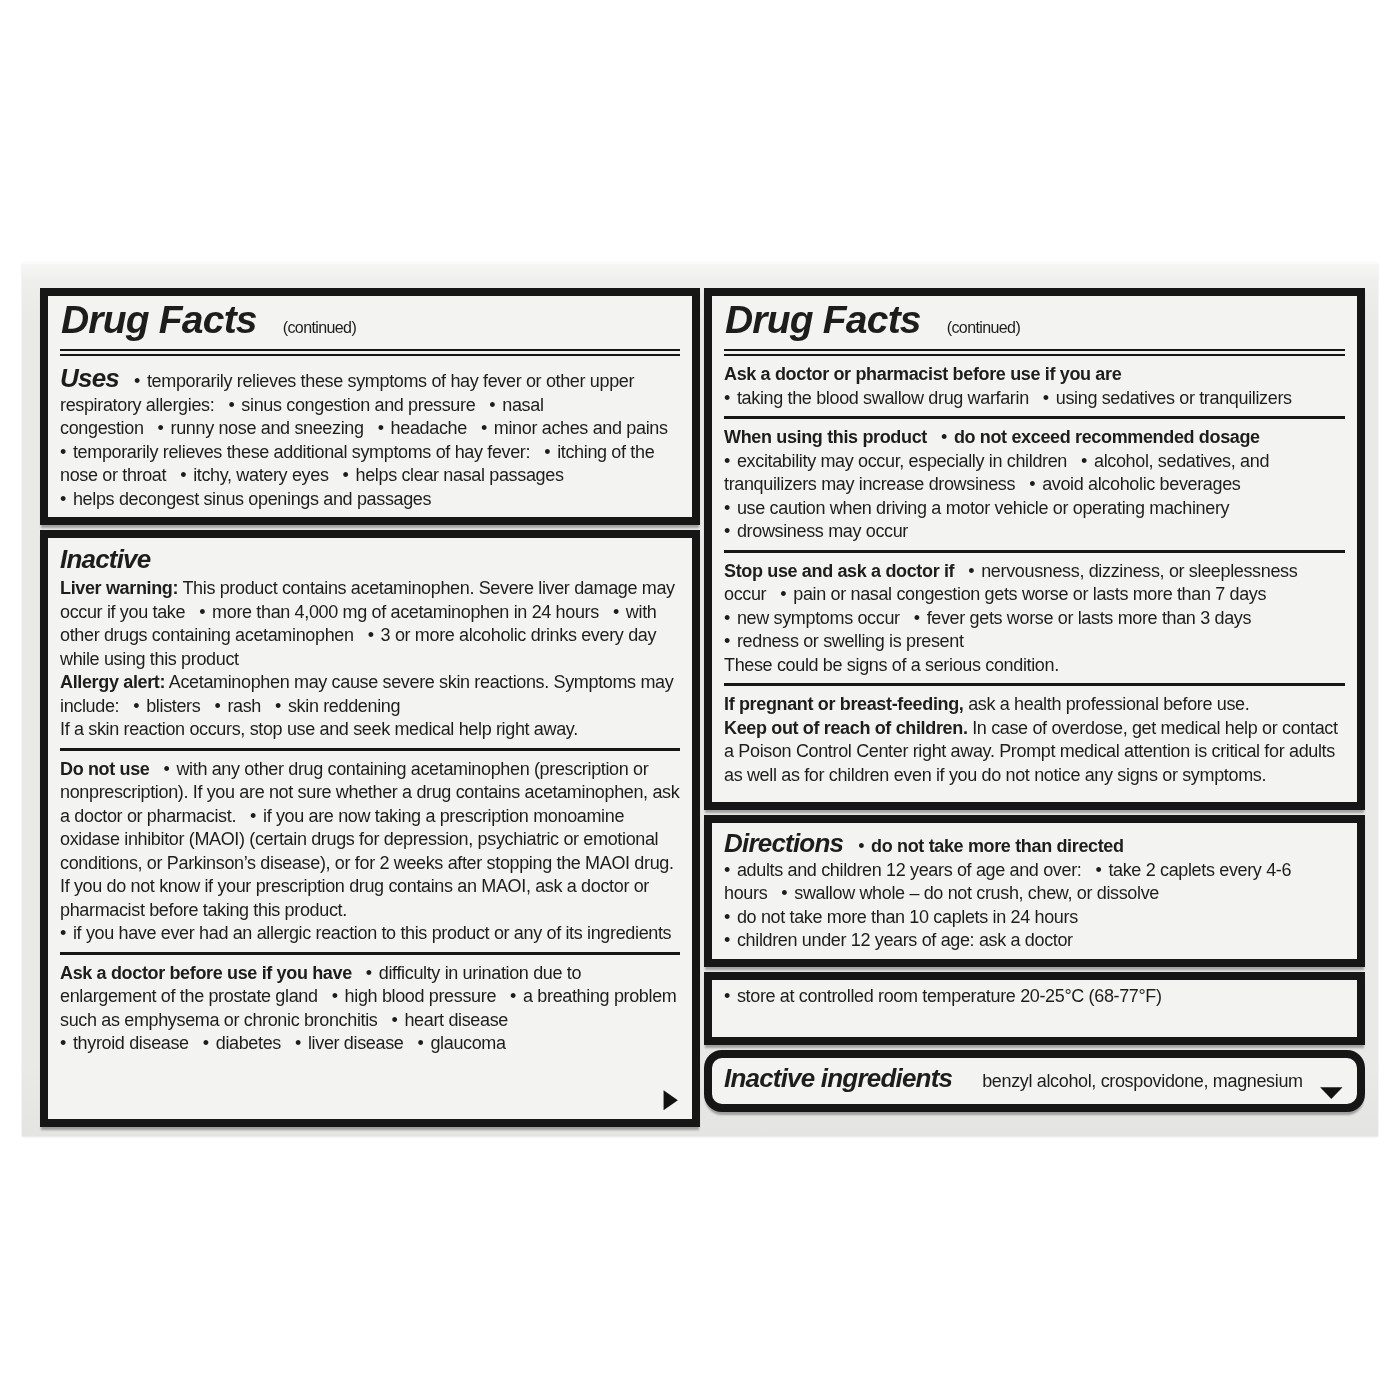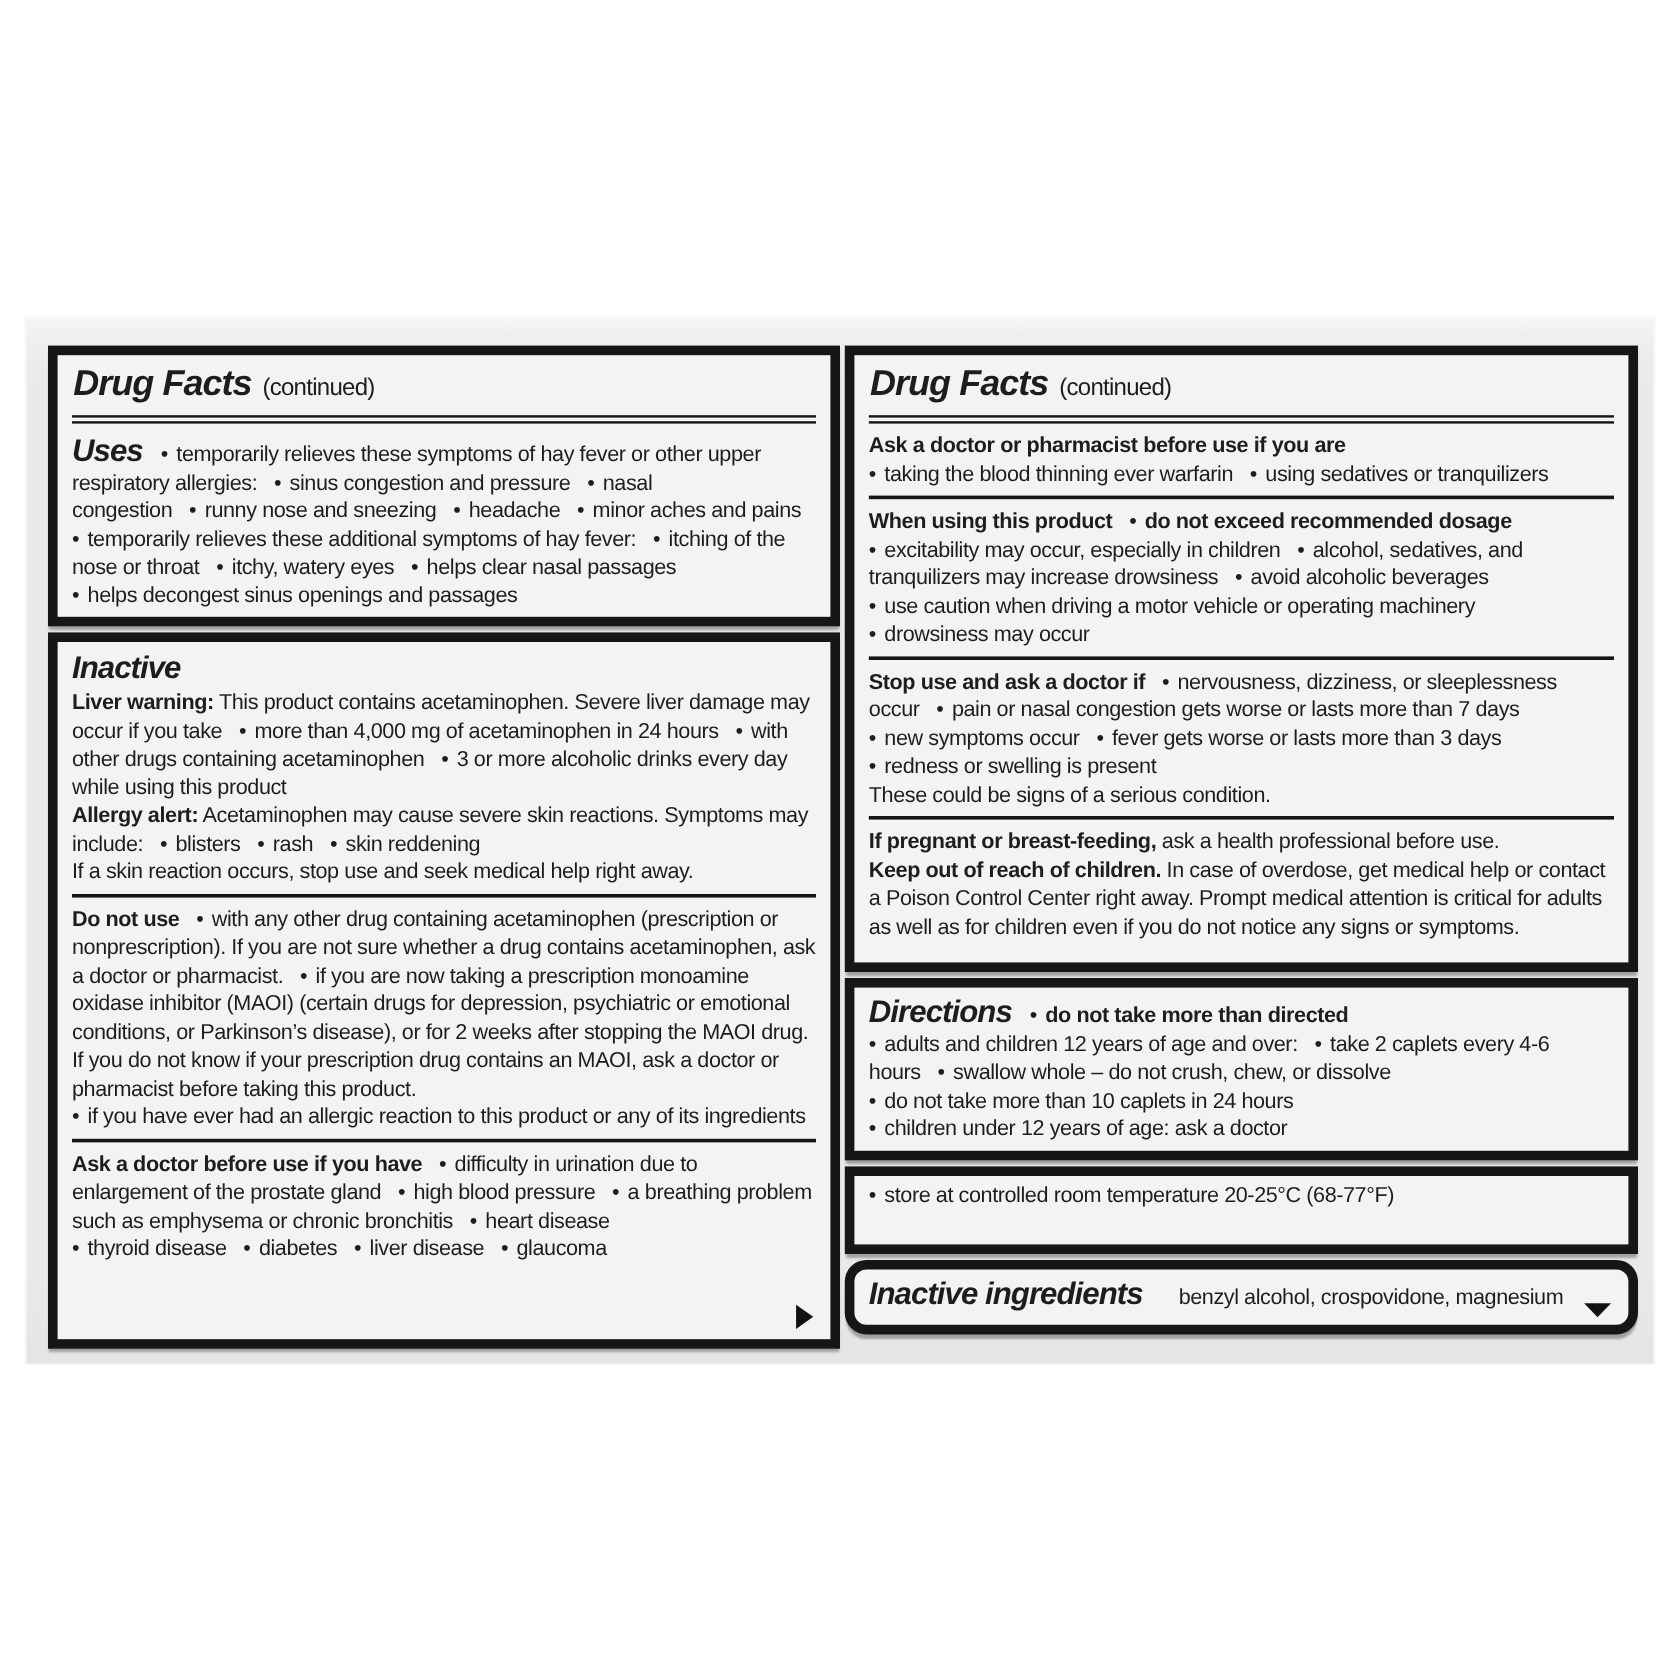--- a/index.html
+++ b/index.html
@@ -28,22 +28,22 @@
     box-shadow:0 4px 2px -1px rgba(30,30,30,0.35);
   }
   .box + .box{margin-top:5px;}
   .box-l1{min-height:219px;}
   .box-l2{min-height:597px;}
   .box-r1{min-height:522px;}
   .box-r2{min-height:146px;}
   .box-r3{min-height:73px;}
   .box-r4{min-height:62px;border-radius:18px;}
   .df-header{padding:2px 0 0 1px;line-height:36px;white-space:nowrap;}
-  .df-title{font-style:italic;font-weight:bold;font-size:30px;letter-spacing:-0.8px;}
-  .df-cont{font-size:20px;margin-left:9px;letter-spacing:-0.6px;}
+  .df-title{font-style:italic;font-weight:bold;font-size:39px;letter-spacing:-0.8px;}
+  .df-cont{font-size:16px;margin-left:26px;letter-spacing:-0.6px;}
   .hdr-rule{border-top:2px solid #161616;border-bottom:2px solid #161616;height:3px;margin:3px 0 6px 0;}
   .rule{border-top:3px solid #161616;margin:6px 0 6px 0;}
   .txt{font-size:18px;line-height:23.5px;letter-spacing:-0.35px;margin:0;padding:1px 0 0 0;}
   .h2{font-style:italic;font-weight:bold;font-size:26px;letter-spacing:-0.8px;padding-right:15px;line-height:30px;}
   .h2.block{display:block;padding:2px 0 2px 0;}
   .h2.gap-wide{padding-right:30px;}
   .b{font-weight:bold;}
   .blt{margin:0 7px 0 14px;}
   .runs .blt:first-child,.blt.fl{margin-left:0;}
   .next-arrow{
@@ -84,21 +84,21 @@
 
 </div>
 
 <div class="col col-right">
 
   <div class="box box-r1">
     <div class="df-header">
       <span class="df-title">Drug Facts</span><span class="df-cont">(continued)</span>
     </div>
     <div class="hdr-rule"></div>
-    <p class="txt runs"><span class="b">Ask a doctor or pharmacist before use if you are</span><br><span class="blt fl">•</span><span>taking the blood thinning ever warfarin</span><span class="blt">•</span><span>using sedatives or tranquilizers</span></p>
+    <p class="txt runs"><span class="b">Ask a doctor or pharmacist before use if you are</span><br><span class="blt fl">•</span><span>taking the blood swallow drug warfarin</span><span class="blt">•</span><span>using sedatives or tranquilizers</span></p>
     <div class="rule"></div>
     <p class="txt runs"><span class="b">When using this product</span><span class="blt">•</span><span class="b">do not exceed recommended dosage</span><br><span class="blt fl">•</span><span>excitability may occur, especially in children</span><span class="blt">•</span><span>alcohol, sedatives, and tranquilizers may increase drowsiness</span><span class="blt">•</span><span>avoid alcoholic beverages</span><br><span class="blt fl">•</span><span>use caution when driving a motor vehicle or operating machinery</span><br><span class="blt fl">•</span><span>drowsiness may occur</span></p>
     <div class="rule"></div>
     <p class="txt runs"><span class="b">Stop use and ask a doctor if</span><span class="blt">•</span><span>nervousness, dizziness, or sleeplessness occur</span><span class="blt">•</span><span>pain or nasal congestion gets worse or lasts more than 7 days</span><br><span class="blt fl">•</span><span>new symptoms occur</span><span class="blt">•</span><span>fever gets worse or lasts more than 3 days</span><br><span class="blt fl">•</span><span>redness or swelling is present</span><br><span>These could be signs of a serious condition.</span></p>
     <div class="rule"></div>
     <p class="txt runs"><span class="b">If pregnant or breast-feeding,</span><span> ask a health professional before use.</span><br><span class="b">Keep out of reach of children.</span><span> In case of overdose, get medical help or contact a Poison Control Center right away. Prompt medical attention is critical for adults as well as for children even if you do not notice any signs or symptoms.</span></p>
   </div>
 
   <div class="box box-r2">
     <p class="txt">

